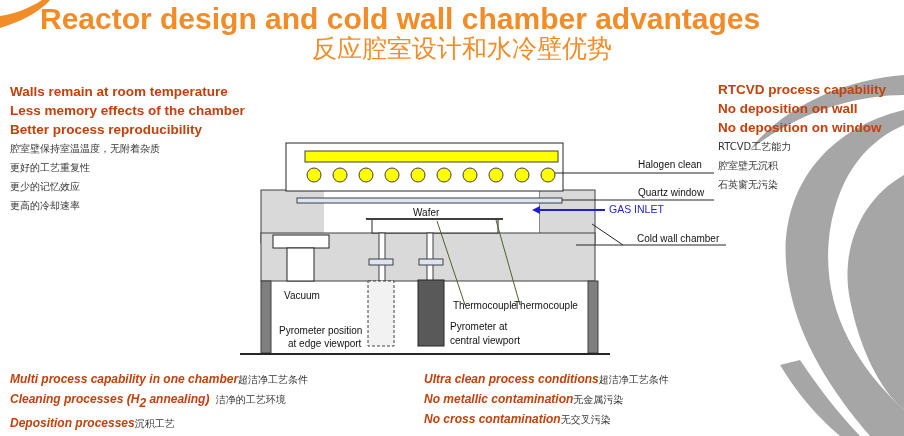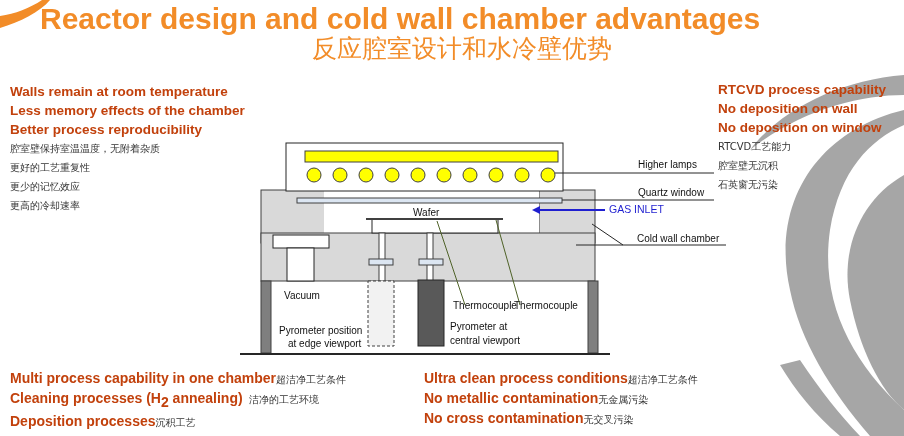--- a/index.html
+++ b/index.html
@@ -7,21 +7,21 @@
          font-family:"Liberation Sans", "DejaVu Sans", sans-serif; color:#262626; }
   .abs { position:absolute; }
   .title-en { left:0; width:904px; top:2px; font-size:30px; font-weight:bold; color:#f28c28; padding-left:40px; box-sizing:border-box; }
   .title-cn { left:0; width:884px; top:32px; text-align:center; font-size:25px; color:#f28c28; padding-left:40px; box-sizing:border-box; font-family:"DejaVu Sans", sans-serif; }
   .list { font-size:13.5px; line-height:19px; }
   .list .b { font-weight:bold; color:#c2410c; white-space:nowrap; }
   .list .cn { color:#333; white-space:nowrap; font-family:"DejaVu Sans", sans-serif; font-size:10px; }
   .lbl { font-size:10px; color:#111; white-space:nowrap; }
   .gas { font-size:10.5px; color:#1f1fd0; white-space:nowrap; }
   .deco { left:0; top:0; }
-  .list.bottom .b { font-size:14px; }
+  .list.bottom .b { font-size:12px;font-style:italic; }
   sub { font-size:9px; }
 </style>
 </head>
 <body>
 
 <svg class="abs deco" width="904" height="436">
   <path d="M0,28 C20,22 40,12 50,0 L42,0 C30,8 15,14 0,16 Z" fill="#f28c28"></path>
   <g fill="#a6a6a6">
     <path d="M904,75 C840,80 780,110 750,150 C800,110 860,95 904,95 Z"></path>
     <path d="M904,110 C820,130 770,200 790,290 C800,340 830,390 870,436 L904,436 L904,410 C850,360 820,300 830,230 C840,170 870,140 904,125 Z"></path>
@@ -100,21 +100,21 @@
 
   <line x1="555" y1="173" x2="714" y2="173" stroke="#262626" stroke-width="1"></line>
   <line x1="562" y1="200" x2="714" y2="200" stroke="#262626" stroke-width="1"></line>
   <line x1="592" y1="224" x2="623" y2="245" stroke="#262626" stroke-width="1"></line>
   <line x1="576" y1="245" x2="726" y2="245" stroke="#262626" stroke-width="1"></line>
 
   <line x1="605" y1="210" x2="538" y2="210" stroke="#1f1fd0" stroke-width="2"></line>
   <polygon points="532,210 540,206 540,214" fill="#1f1fd0"></polygon>
 </svg>
 
-<div class="abs lbl" style="left:638px; top:159px;">Higher lamps</div>
+<div class="abs lbl" style="left:638px; top:159px;">Halogen clean</div>
 <div class="abs lbl" style="left:638px; top:187px;">Quartz window</div>
 <div class="abs gas" style="left:609px; top:203px;">GAS INLET</div>
 <div class="abs lbl" style="left:637px; top:233px;">Cold wall chamber</div>
 <div class="abs lbl" style="left:413px; top:207px;">Wafer</div>
 <div class="abs lbl" style="left:284px; top:290px;">Vacuum</div>
 <div class="abs lbl" style="left:453px; top:300px;">Thermocouple</div>
 <div class="abs lbl" style="left:514px; top:300px;">Thermocouple</div>
 <div class="abs lbl" style="left:279px; top:325px;">Pyrometer position</div>
 <div class="abs lbl" style="left:288px; top:338px;">at edge viewport</div>
 <div class="abs lbl" style="left:450px; top:321px;">Pyrometer at</div>

